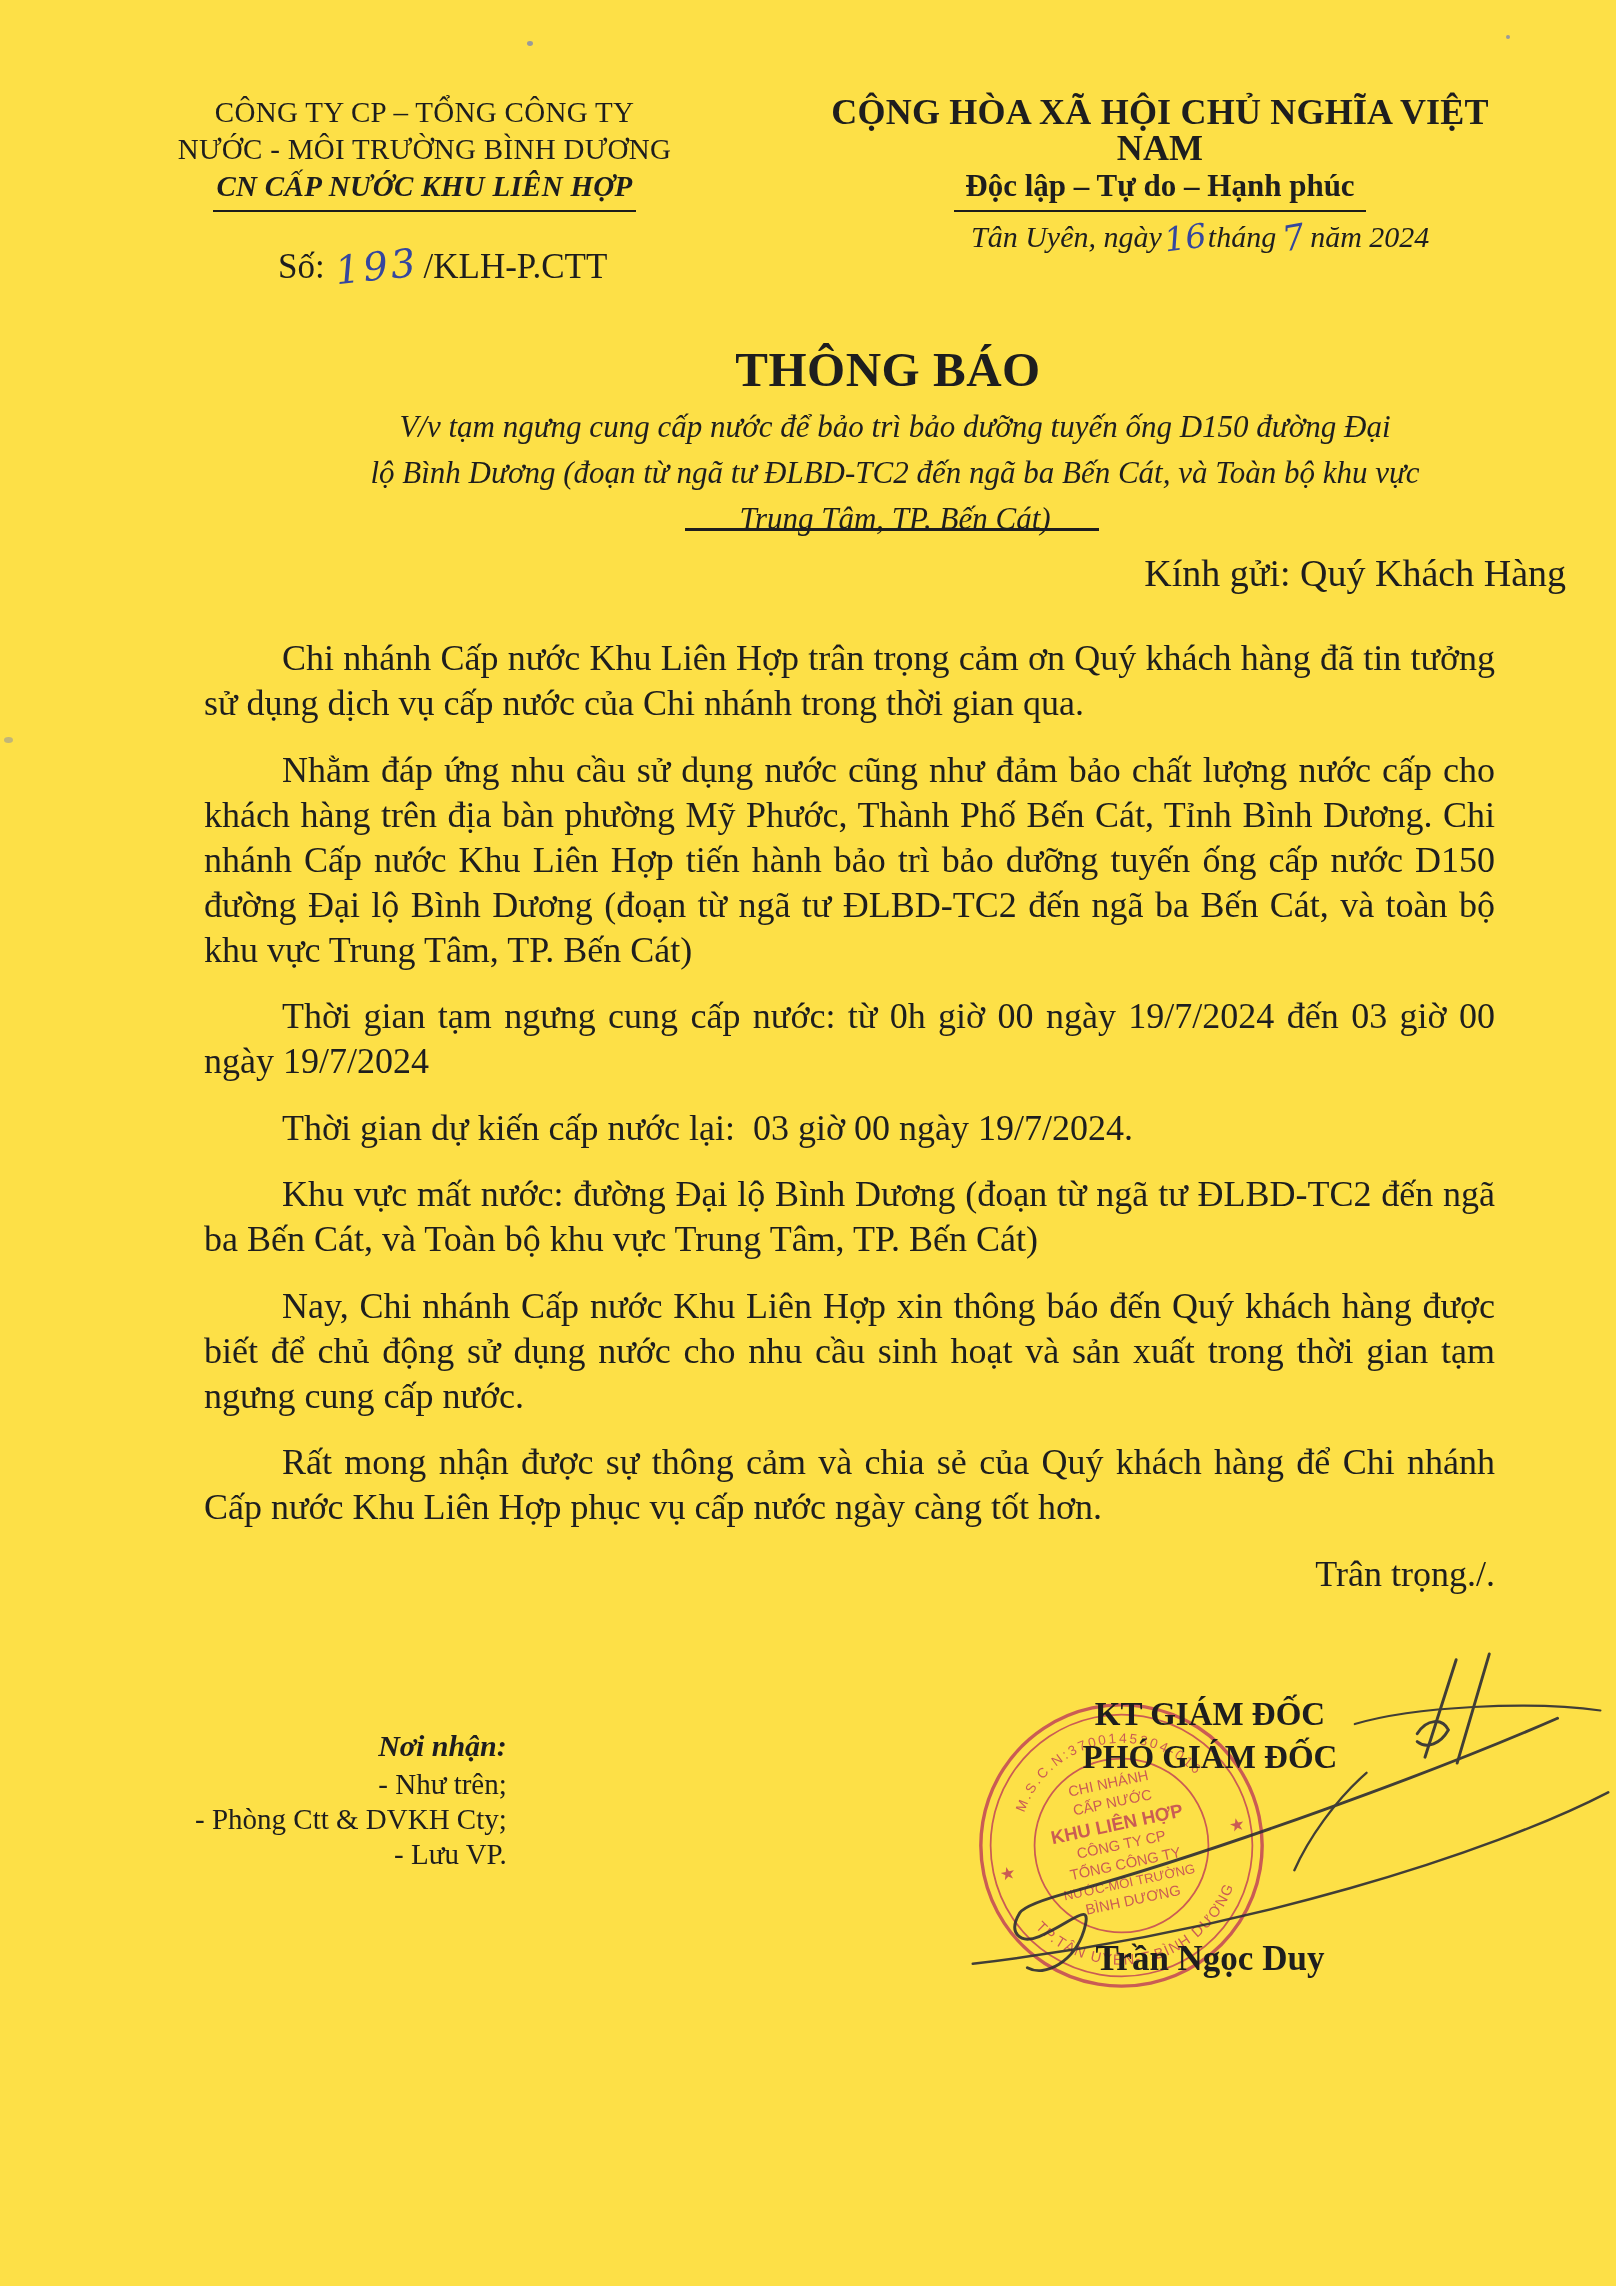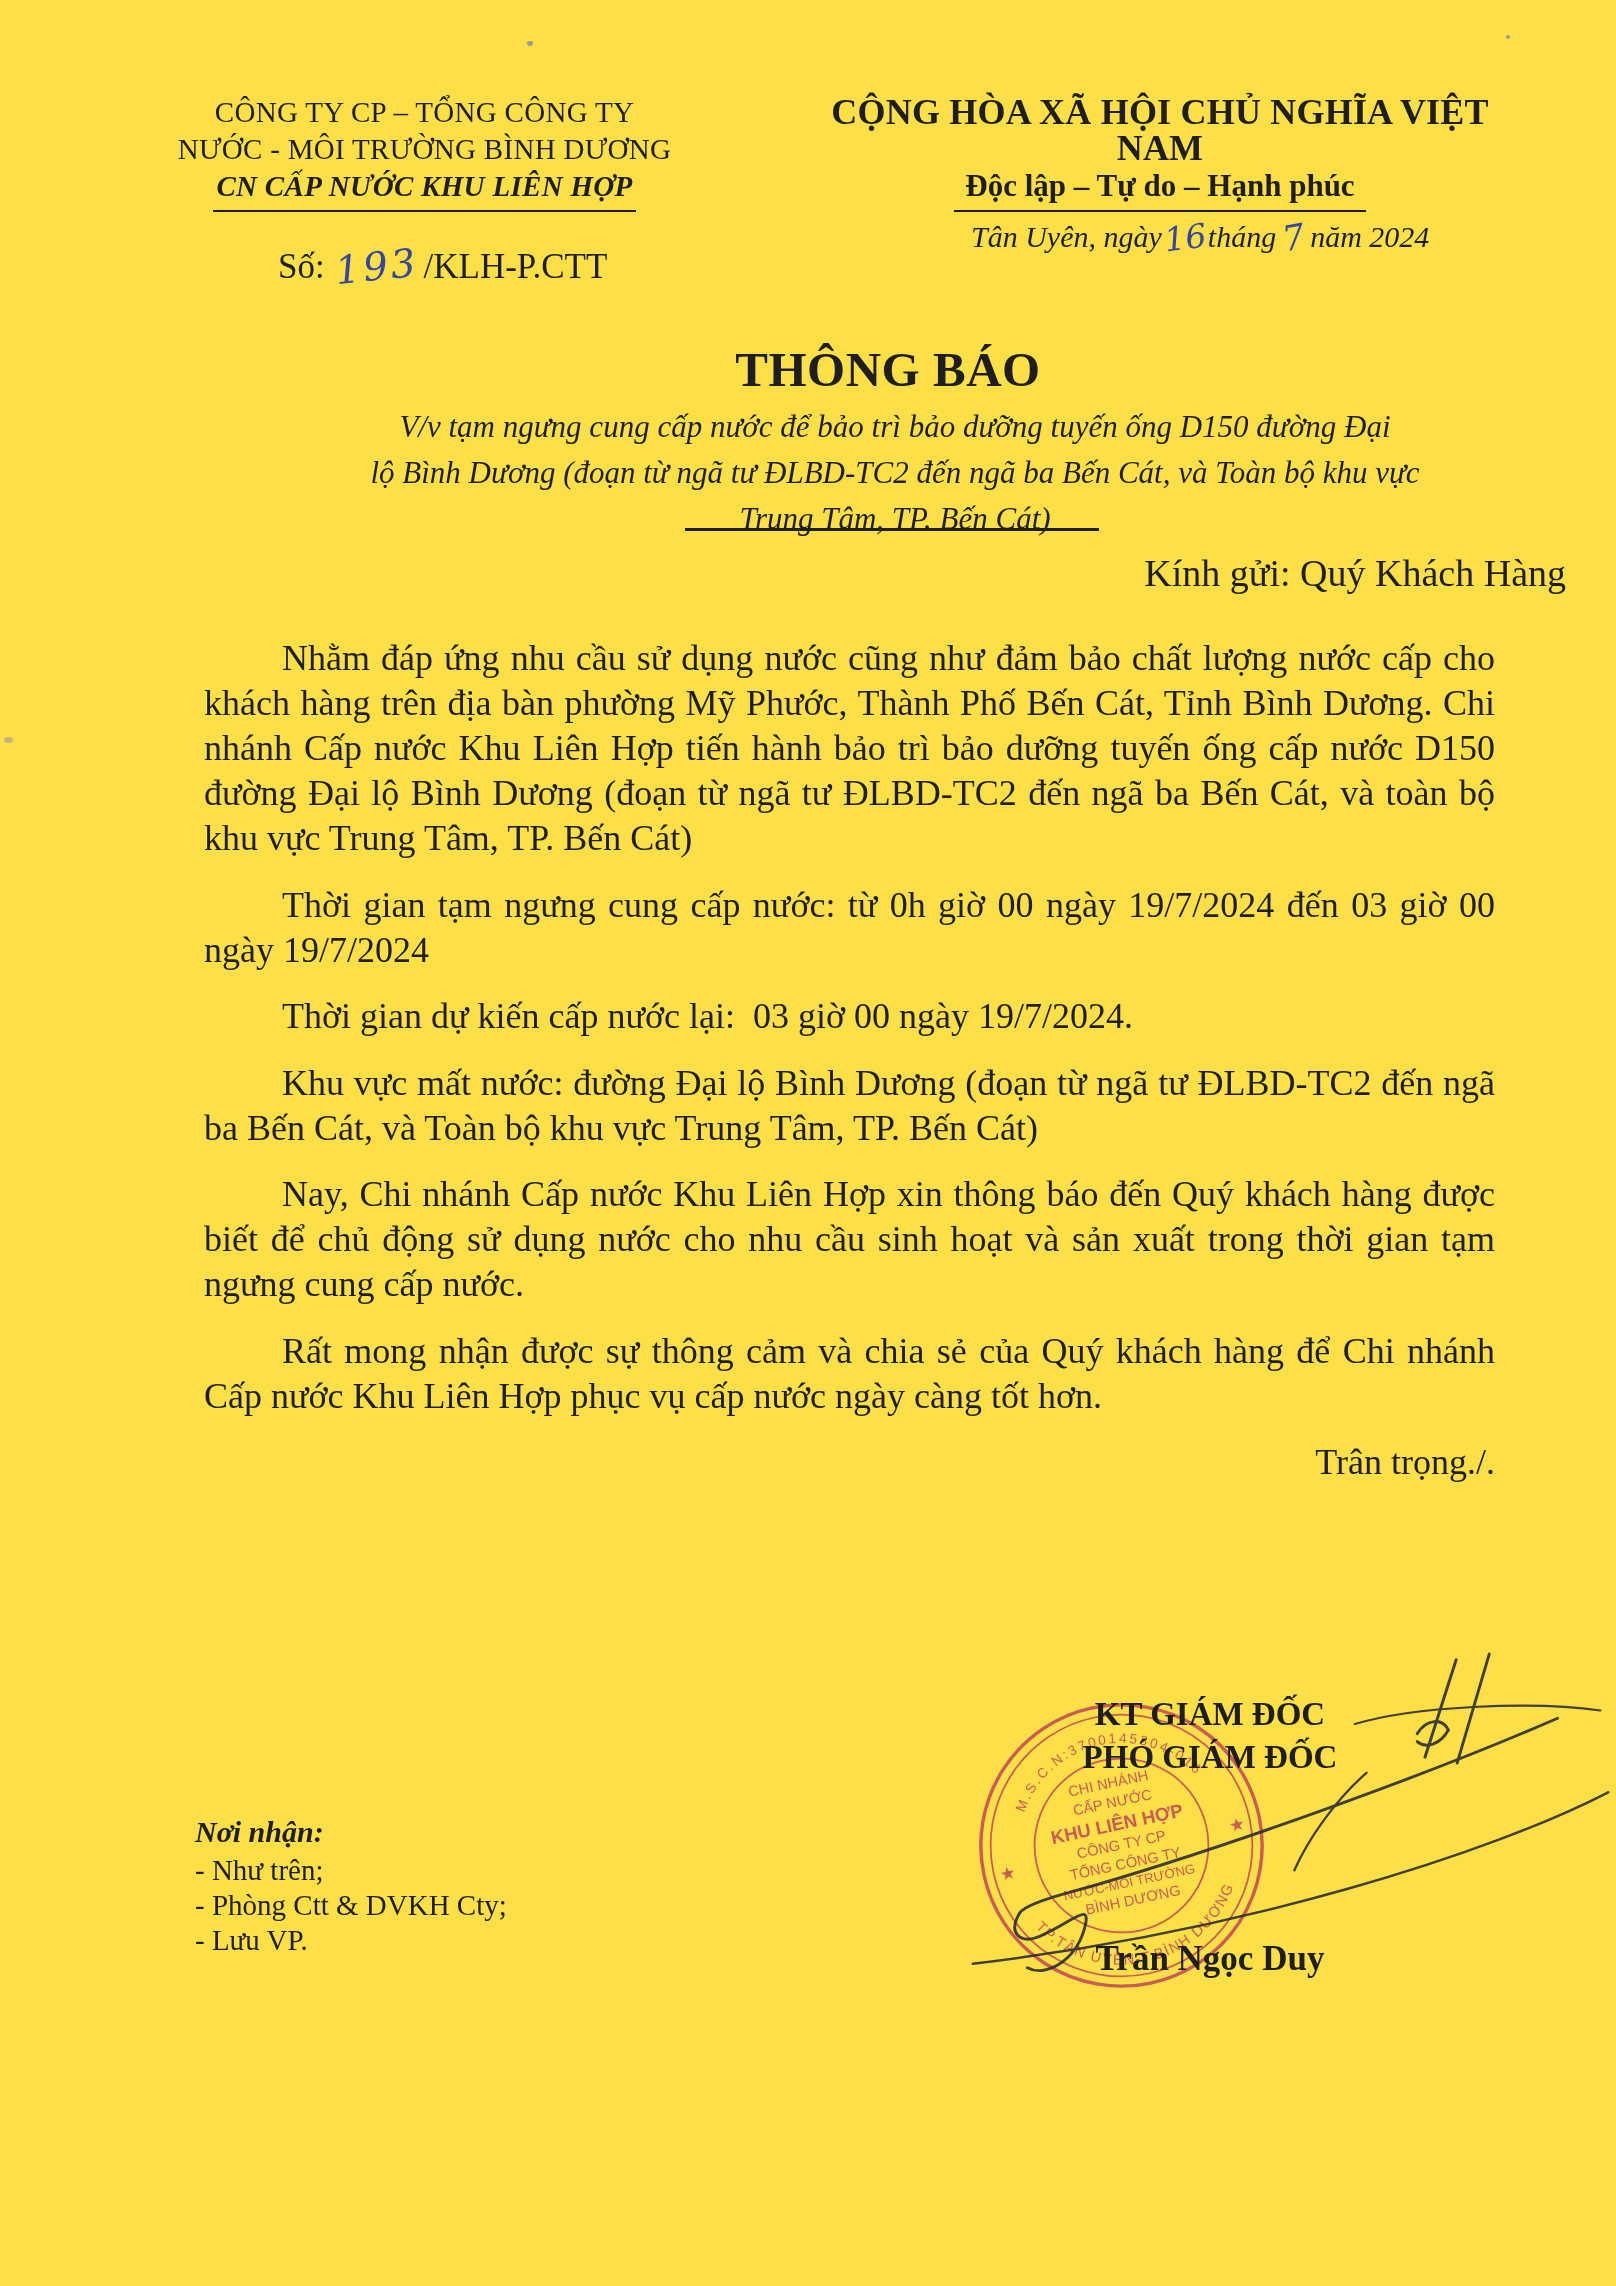--- a/index.html
+++ b/index.html
@@ -36,21 +36,21 @@
   .body{left:204px;top:636px;width:1291px;font-size:36px;line-height:45px;text-align:justify;}
   .body p{margin:0 0 21.5px 0;text-indent:78px;}
   .body p.closing{text-align:right;}
   .body strong{font-weight:bold;}
   
   .sig-head{left:1005px;top:1693px;width:410px;text-align:center;font-weight:bold;font-size:33px;line-height:43px;white-space:nowrap;}
   .sig-name{left:1005px;top:1939px;width:410px;text-align:center;font-weight:bold;font-size:35px;}
   .seal-svg{left:975px;top:1699px;width:293px;height:293px;opacity:0.88;}
   .sig-svg{left:926px;top:1609px;width:690px;height:390px;}
   
-  .recipients{left:195px;top:1814px;font-size:29px;line-height:35px;}
+  .recipients{left:195px;top:1728px;font-size:29px;line-height:35px;text-align:right;}
   .recipients .label{font-weight:bold;font-style:italic;font-size:30px;margin-bottom:3.9px;}
   
   .speck{position:absolute;background:#9a9a9a;border-radius:50%;}
   .s1{left:527px;top:41px;width:5.9px;height:4.9px;}
   .s2{left:1506px;top:35px;width:3.9px;height:3.9px;}
   .s3{left:3.9px;top:737px;width:8.8px;height:5.9px;opacity:.6;}
 </style>
 </head>
 <body>
 
@@ -85,20 +85,21 @@
     <div>V/v tạm ngưng cung cấp nước để bảo trì bảo dưỡng tuyến ống D150 đường Đại</div>
     <div>lộ Bình Dương (đoạn từ ngã tư ĐLBD-TC2 đến ngã ba Bến Cát, và Toàn bộ khu vực</div>
     <div>Trung Tâm, TP. Bến Cát)</div>
   </div>
 
   <div class="abs rule"></div>
 
   <div class="abs salutation">Kính gửi: Quý Khách Hàng</div>
 
   <div class="abs body">
+    <p>Chi nhánh Cấp nước Khu Liên Hợp trân trọng cảm ơn Quý khách hàng đã tin tưởng sử dụng dịch vụ cấp nước của Chi nhánh trong thời gian qua.</p>
     <p>Nhằm đáp ứng nhu cầu sử dụng nước cũng như đảm bảo chất lượng nước cấp cho khách hàng trên địa bàn phường Mỹ Phước, Thành Phố Bến Cát, Tỉnh Bình Dương. Chi nhánh Cấp nước Khu Liên Hợp tiến hành bảo trì bảo dưỡng tuyến ống cấp nước D150 đường Đại lộ Bình Dương (đoạn từ ngã tư ĐLBD-TC2 đến ngã ba Bến Cát, và toàn bộ khu vực Trung Tâm, TP. Bến Cát)</p>
     <p>Thời gian tạm ngưng cung cấp nước: từ 0h giờ 00 ngày 19/7/2024 đến 03 giờ 00 ngày 19/7/2024</p>
     <p>Thời gian dự kiến cấp nước lại:&nbsp; 03 giờ 00 ngày 19/7/2024.</p>
     <p>Khu vực mất nước: đường Đại lộ Bình Dương (đoạn từ ngã tư ĐLBD-TC2 đến ngã ba Bến Cát, và Toàn bộ khu vực Trung Tâm, TP. Bến Cát)</p>
     <p>Nay, Chi nhánh Cấp nước Khu Liên Hợp xin thông báo đến Quý khách hàng được biết để chủ động sử dụng nước cho nhu cầu sinh hoạt và sản xuất trong thời gian tạm ngưng cung cấp nước.</p>
     <p>Rất mong nhận được sự thông cảm và chia sẻ của Quý khách hàng để Chi nhánh Cấp nước Khu Liên Hợp phục vụ cấp nước ngày càng tốt hơn.</p>
     <p class="closing">Trân trọng./.</p>
   </div>
 
   <svg class="abs seal-svg" viewBox="0 0 300 300">

